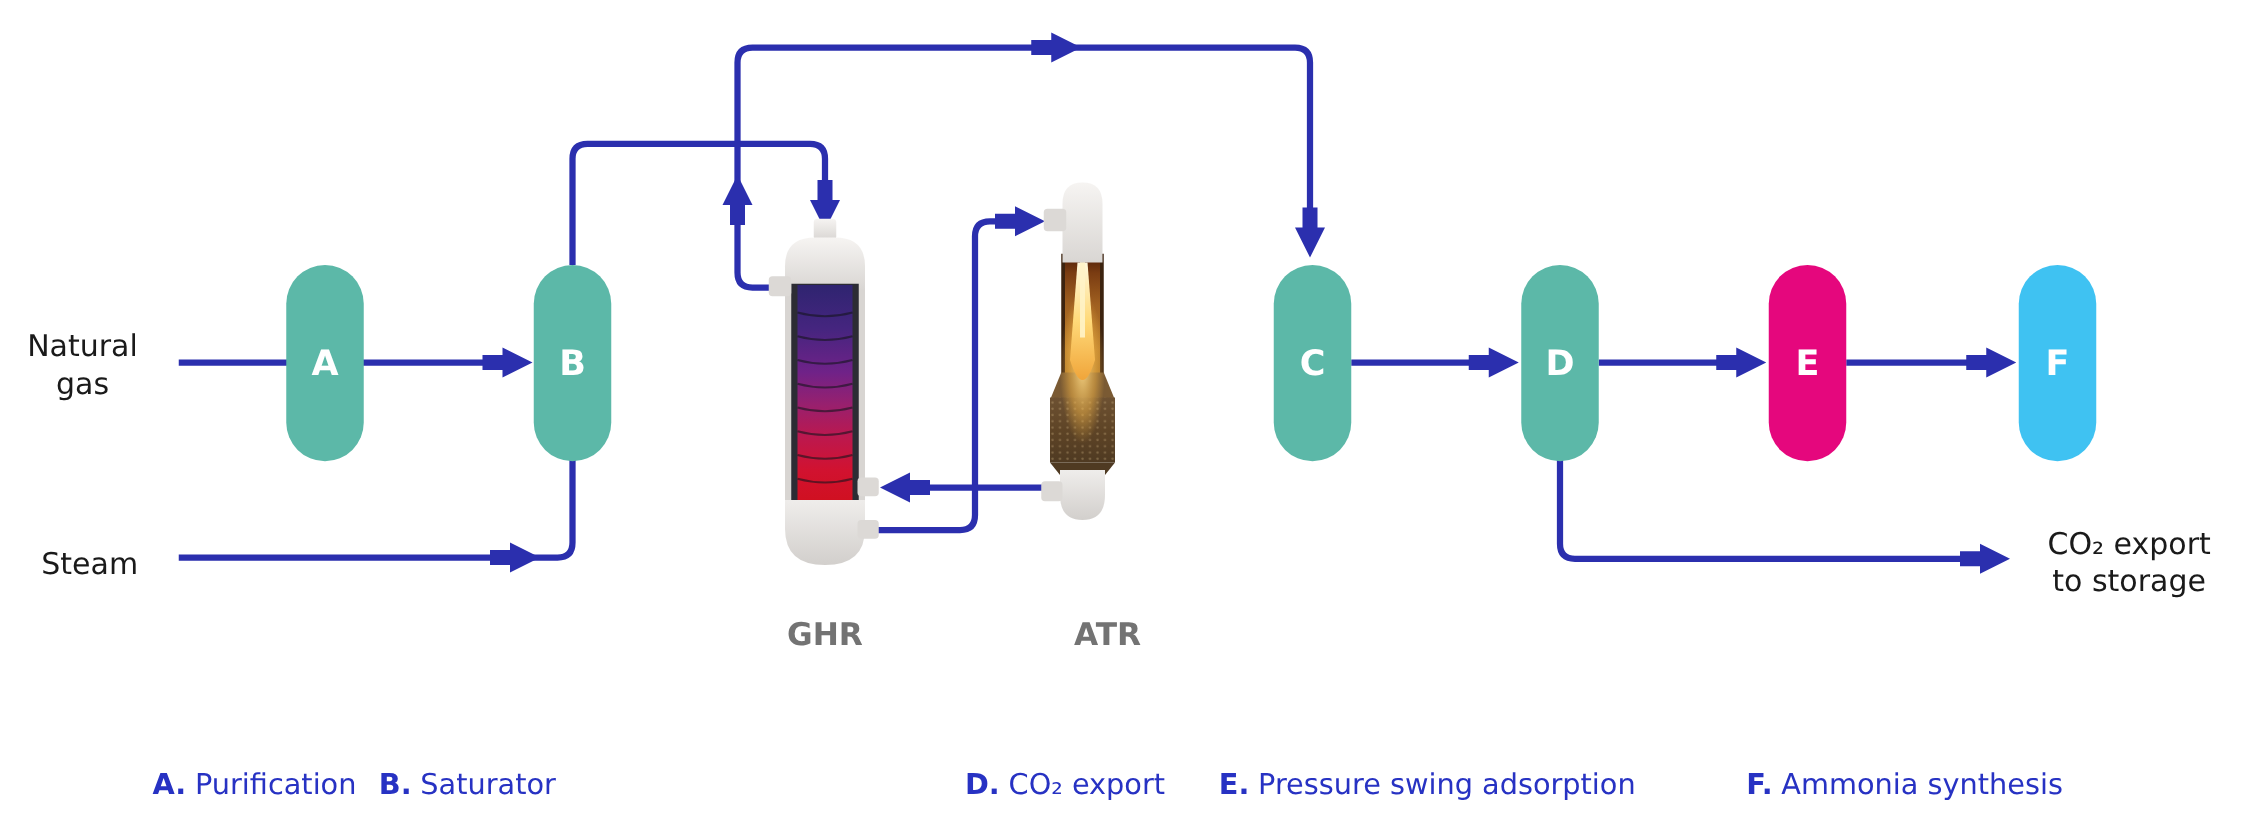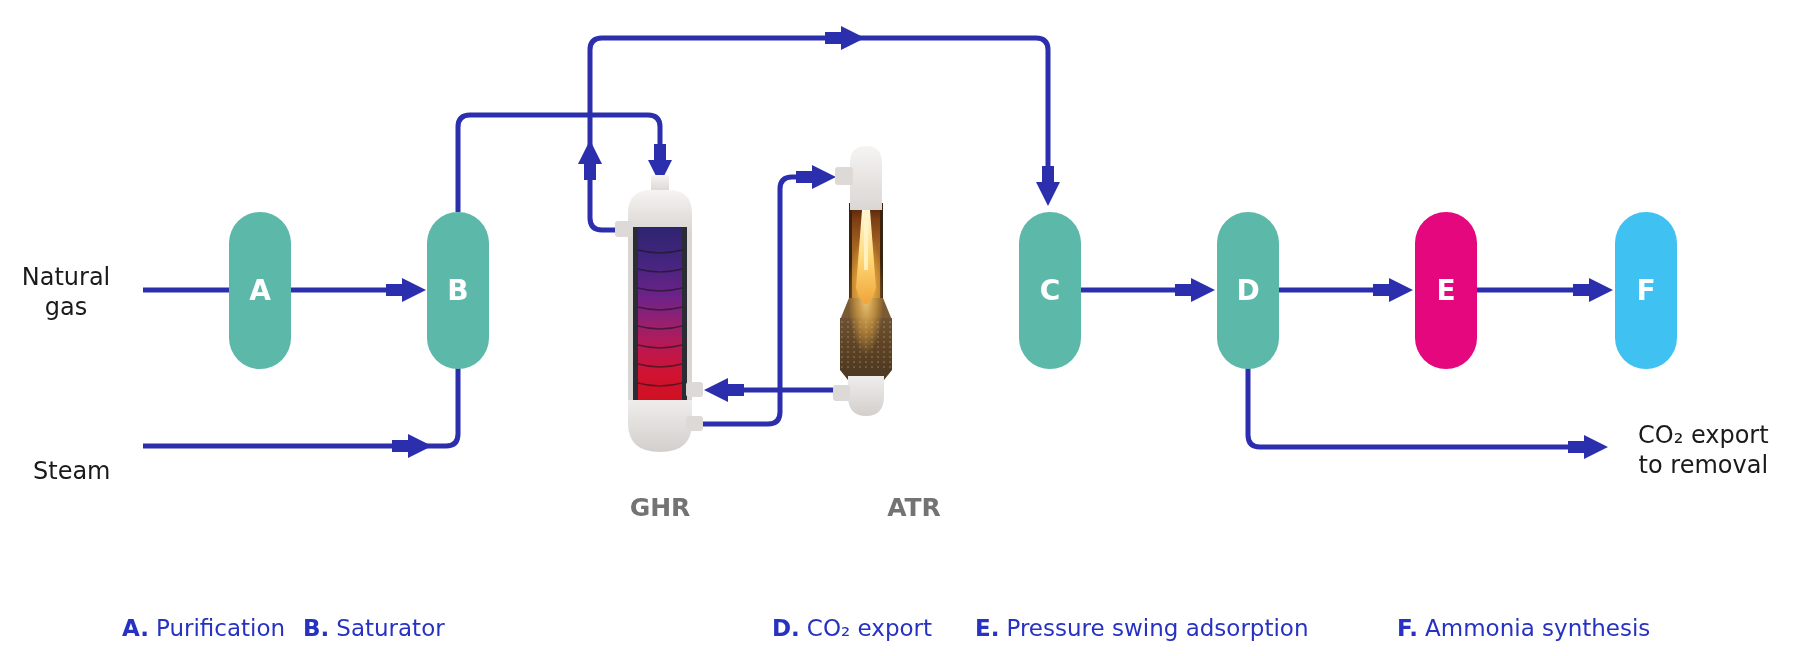--- a/index.html
+++ b/index.html
@@ -12,27 +12,27 @@
     position:absolute;top:212px;width:62px;height:157px;border-radius:31px;
     display:flex;align-items:center;justify-content:center;
     color:#ffffff;font-weight:bold;font-size:28px;
   }
   .pill-a{left:229px;} .pill-b{left:427px;} .pill-c{left:1019px;}
   .pill-d{left:1217px;} .pill-e{left:1415px;} .pill-f{left:1615px;}
   .stream-label{
     position:absolute;color:#1a1a1a;font-size:24px;line-height:30px;white-space:nowrap;
   }
   .lbl-natural{left:20px;top:262px;width:92px;text-align:center;}
-  .lbl-steam{left:33px;top:456px;}
+  .lbl-steam{left:33px;top:436px;}
   .lbl-co2{left:1638px;top:420px;text-align:center;}
   .reactor-label{
     position:absolute;top:493px;width:100px;text-align:center;
     color:#737373;font-weight:bold;font-size:25px;
   }
-  .lbl-ghr{left:610px;} .lbl-atr{left:864px;}
+  .lbl-ghr{left:610px;} .lbl-atr{left:836px;}
   .legend-item{
     position:absolute;top:615px;color:#2732C3;font-size:23px;white-space:nowrap;
   }
   .legend-item .legend-letter{font-weight:bold;margin-right:7px;}
   .li-a{left:122px;} .li-b{left:303px;text-align:center;} .li-c{left:472px;}
   .li-d{left:772px;} .li-e{left:975px;} .li-f{left:1397px;}
 </style>
 </head>
 <body>
 
@@ -171,21 +171,21 @@
 
   <div class="stream-label lbl-natural">
     <span style="display:block">Natural</span>
     <span style="display:block">gas</span>
   </div>
   <div class="stream-label lbl-steam">
     <span>Steam</span>
   </div>
   <div class="stream-label lbl-co2">
     <span style="display:block">CO₂ export</span>
-    <span style="display:block">to removal</span>
+    <span style="display:block">to storage</span>
   </div>
 
   <div class="reactor-label lbl-ghr">GHR</div>
   <div class="reactor-label lbl-atr">ATR</div>
 
   <div class="legend-item li-a">
     <span class="legend-letter">A.</span><span>Purification</span>
   </div>
   <div class="legend-item li-b">
     <span class="legend-letter">B.</span><span>Saturator</span>

